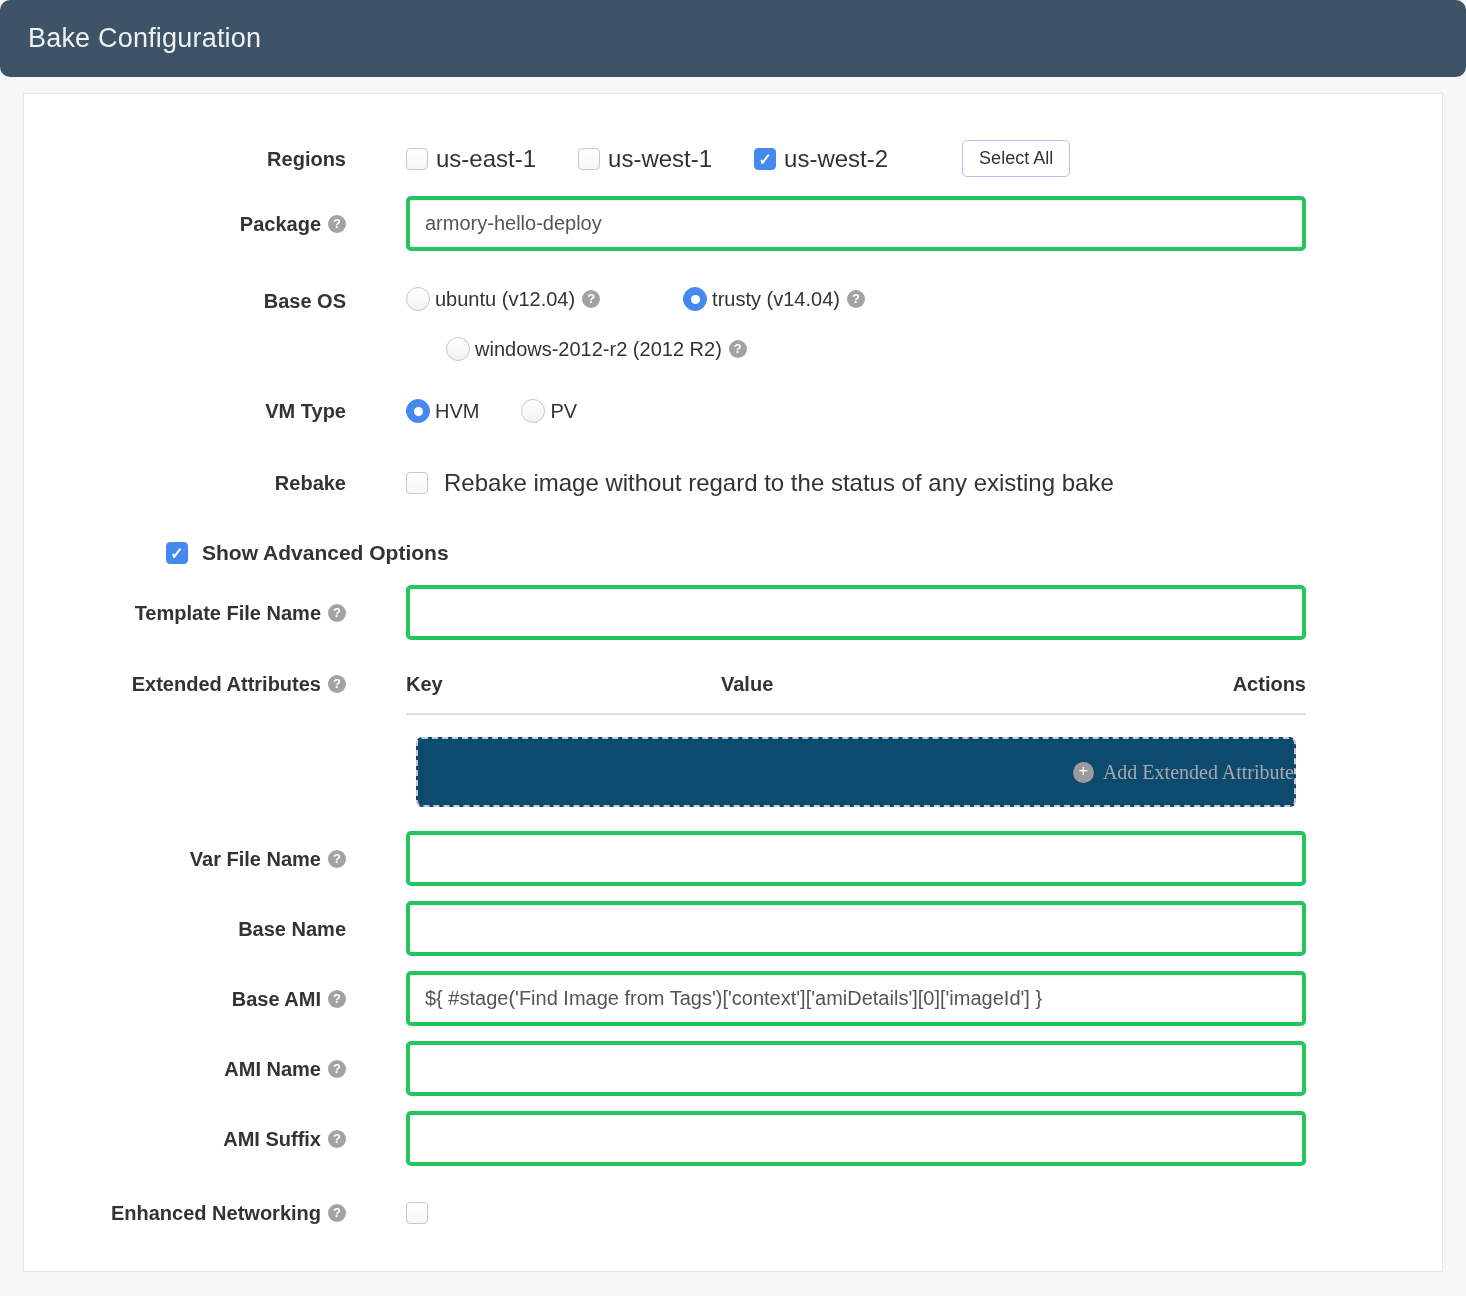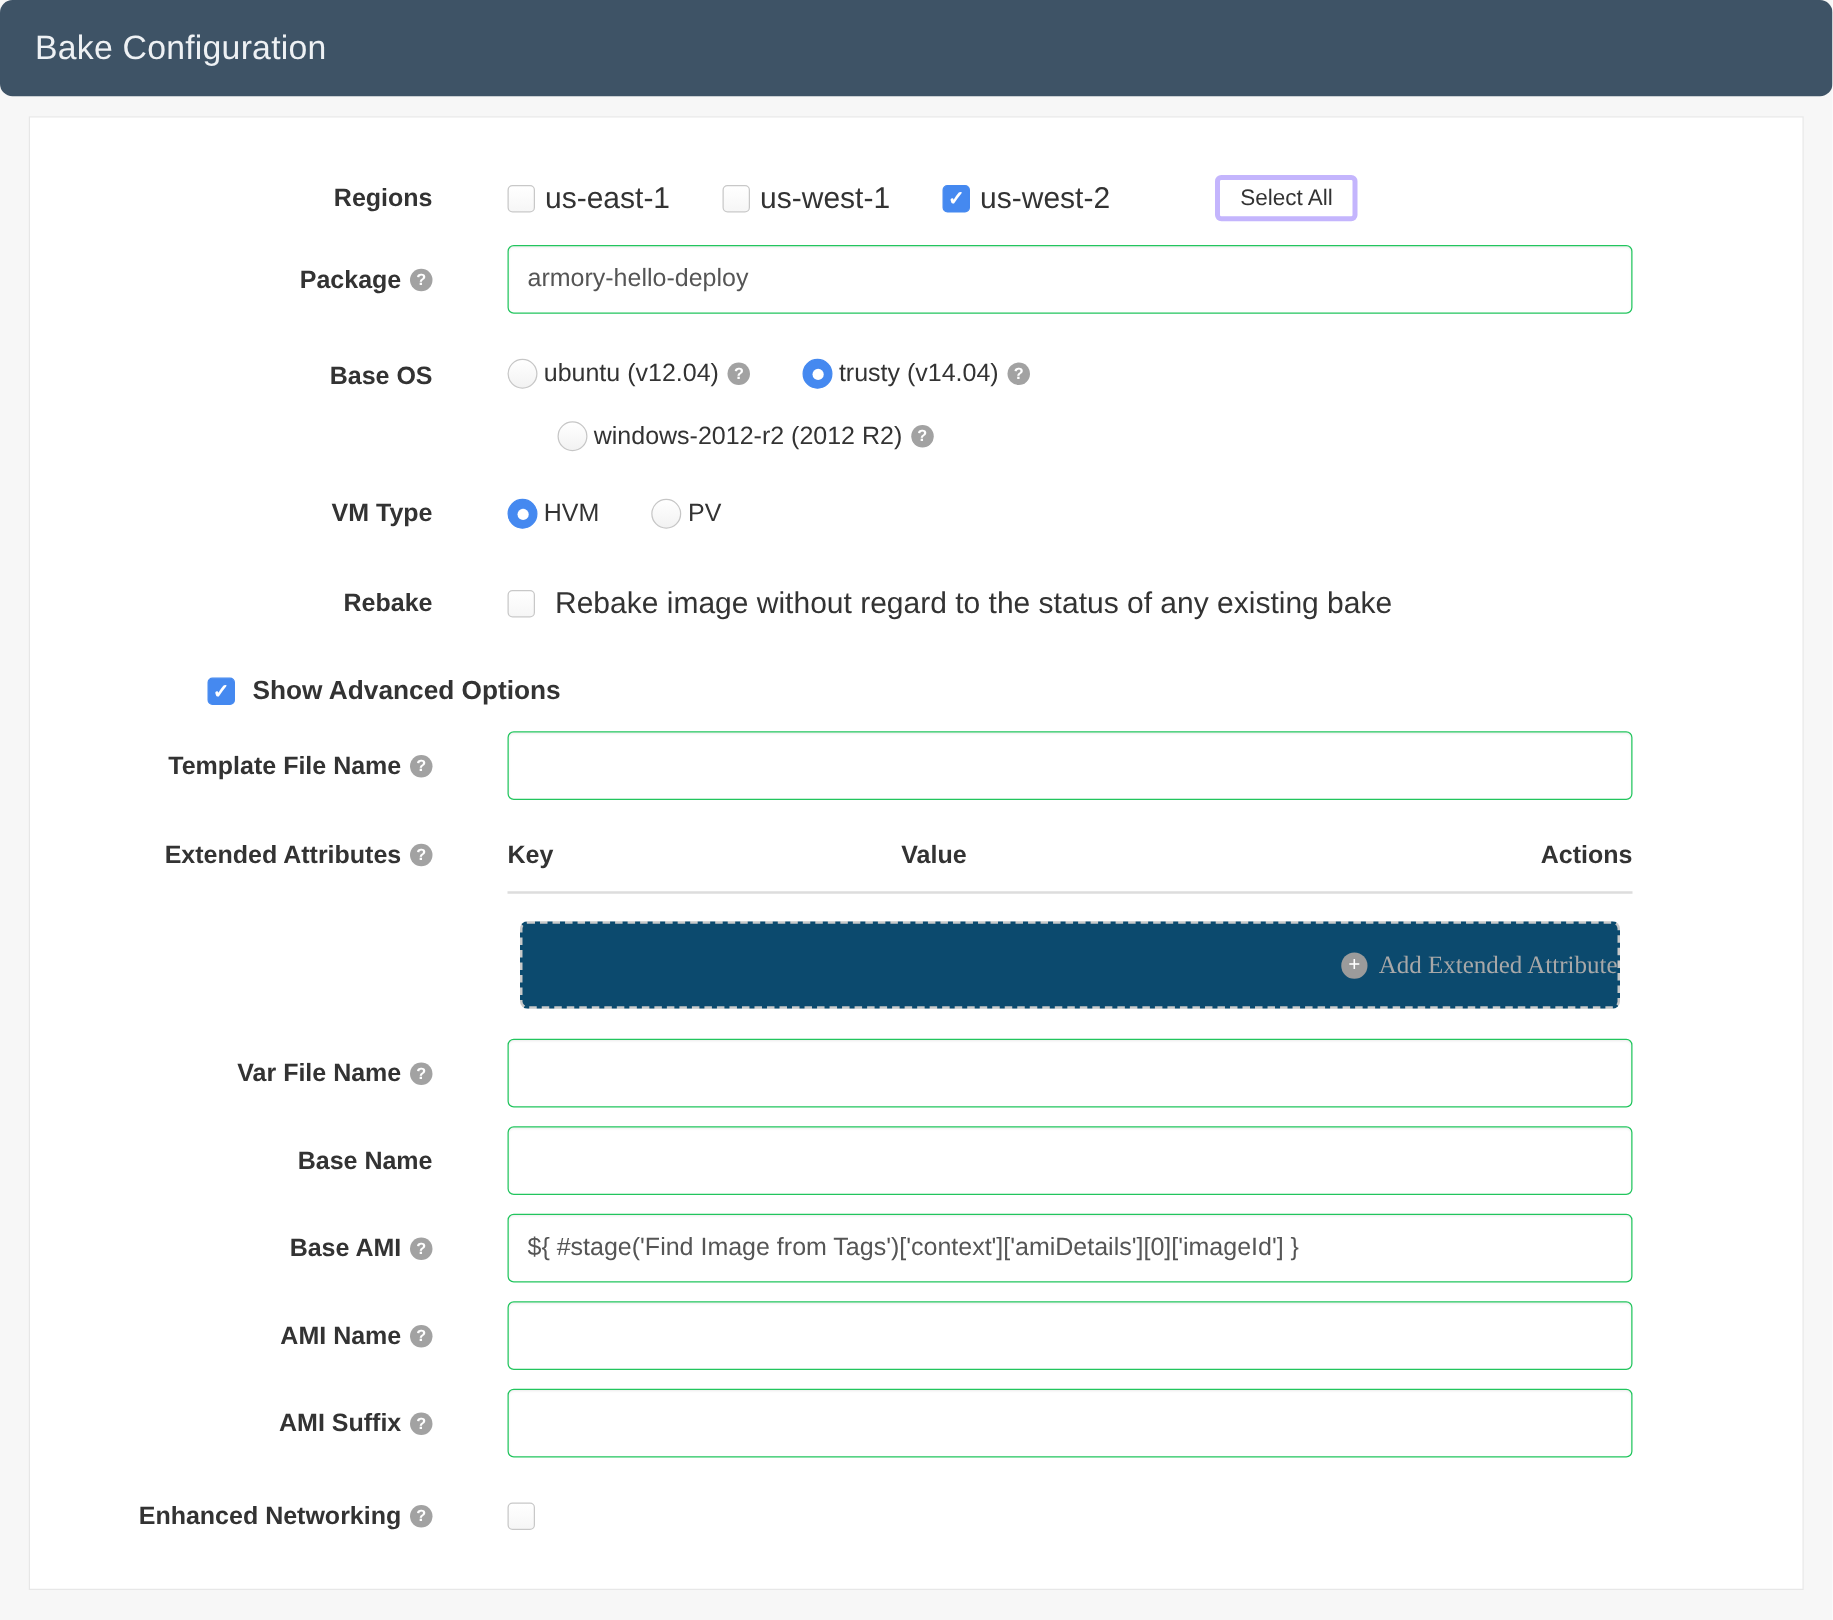--- a/index.html
+++ b/index.html
@@ -107,38 +107,38 @@
     border-radius:50%;
     background:#fff;
     left:7px; top:7px;
   }
   .rb-label { font-size:20px; color:#333; margin-left:5px; }
   .rb-help { margin-left:7px; }
 
   
   .text-input {
     width:900px; height:55px;
-    border:1px solid #22c55e;
+    border:4px solid #22c55e;
     border-radius:5px;
     box-shadow:inset 0 1px 2px rgba(0,0,0,.07);
     font-family:"Liberation Sans", sans-serif;
     font-size:20px;
     color:#555;
     padding:0 15px;
     background:#fff;
     outline:none;
   }
 
   
   .select-all {
-    margin-left:42px;
+    margin-left:32px;
     height:37px;
     padding:0 16px;
     background:#fff;
-    border:4px solid #c4b5fd;
+    border:1px solid #c4b5fd;
     border-radius:5px;
     font-family:"Liberation Sans", sans-serif;
     font-size:18px;
     color:#333;
     cursor:pointer;
   }
 
   
   .row-regions  { margin-bottom:19px; }
   .row-package  { margin-bottom:36px; }
@@ -147,21 +147,21 @@
   .row-rebake   { margin-bottom:44px; }
   .row-advanced { margin-bottom:20px; }
   .row-template { margin-bottom:30px; }
   .row-ea       { margin-bottom:24px; }
   .row-var      { margin-bottom:15px; }
   .row-basename { margin-bottom:15px; }
   .row-baseami  { margin-bottom:15px; }
   .row-aminame  { margin-bottom:15px; }
   .row-amisuffix{ margin-bottom:33px; }
 
-  .radio-line { display:flex; align-items:center; }
+  .radio-line { display:flex; align-items:center;gap:41px; }
   .radio-line + .radio-line { margin-top:26px; margin-left:40px; }
 
   .rebake-opt .opt-label { margin-left:16px; }
 
   
   .advanced-opt { margin-left:142px; display:flex; align-items:center; cursor:pointer; }
   .advanced-opt .adv-label { font-size:21px; font-weight:700; color:#333; margin-left:14px; }
 
   
   .ea-table { width:900px; }

